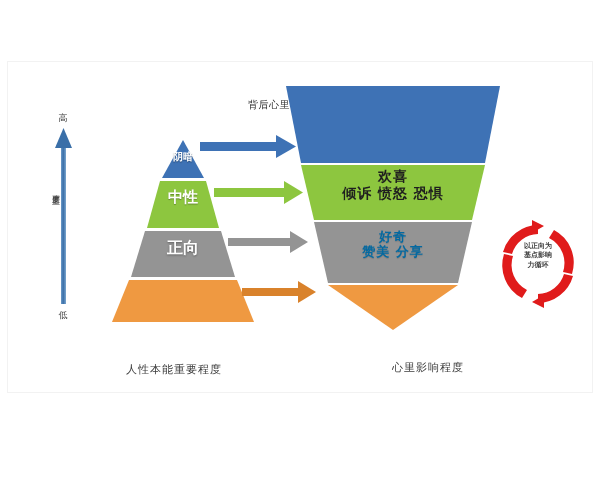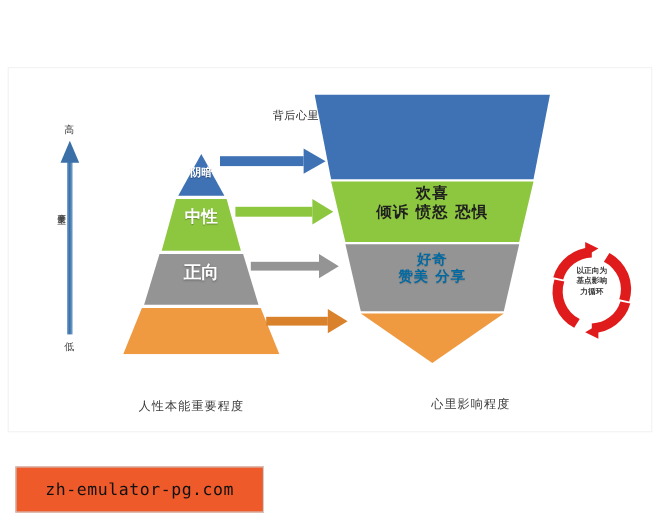--- a/index.html
+++ b/index.html
@@ -301,17 +301,14 @@
                  L 57 22
                  A 28 28 0 0 1 71 56 Z"></path>
       </g>
     </svg>
     <div class="cycle-text">以正向为<br>基点影响<br>力循环</div>
   </div>
 
   <div class="caption cap-left">人性本能重要程度</div>
   <div class="caption cap-right">心里影响程度</div>
 
-  <div class="watermark">
-    <span>zh-emulator-pg.com</span>
-  </div>
 
 </div>
 
 </body></html>

